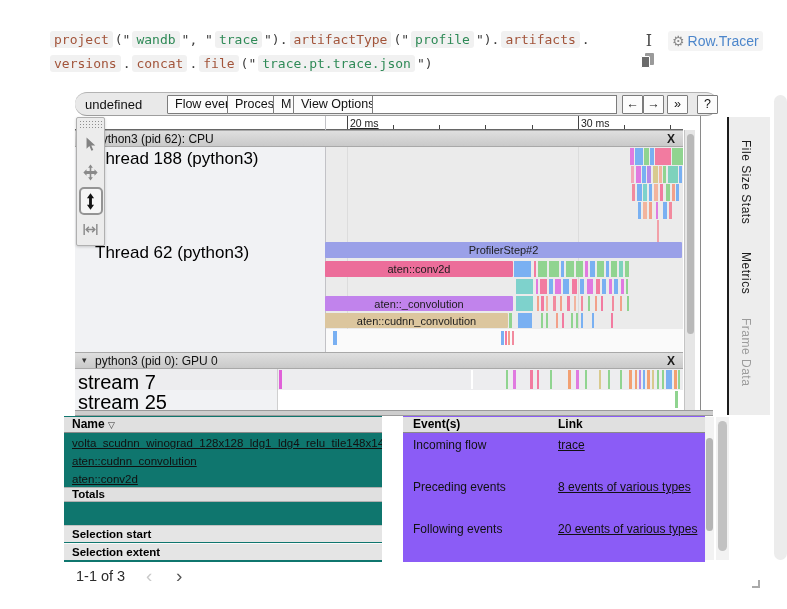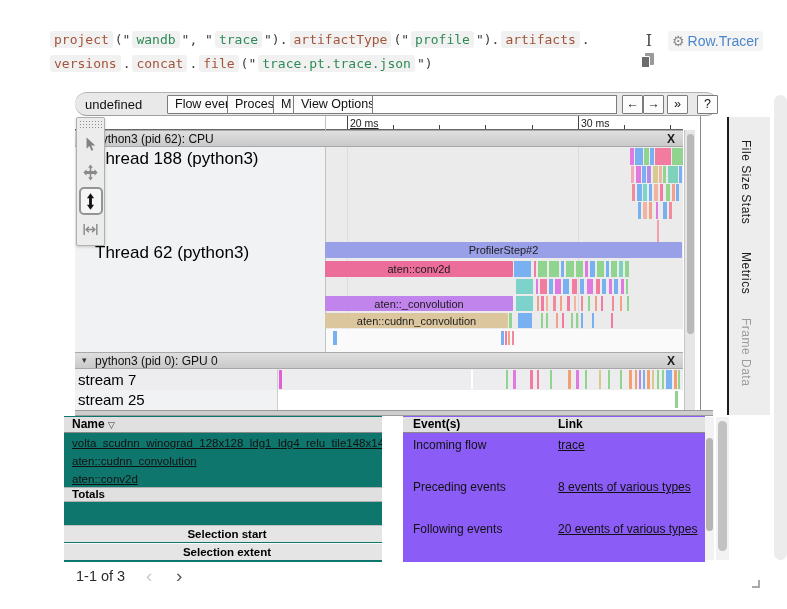--- a/index.html
+++ b/index.html
@@ -44,21 +44,21 @@
   .gridline { position:absolute; top:130px; width:1px; height:280px; background:#dcdcdc; }
   #t62-white { left:325px; top:329px; width:358px; height:23px; background:#fafafa; }
   .track-header { position:absolute; left:75px; width:608px; height:17px; background:linear-gradient(#dfdfdf,#c9c9c9);
     border-top:1px solid #a8a8a8; border-bottom:1px solid #a8a8a8; font-size:12px; color:#111; line-height:15px; }
   #cpu-header { top:130px; } #gpu-header { top:352px; }
   .hdr-tri { position:absolute; left:7px; top:0; font-size:9px; color:#333; }
   .hdr-text { position:absolute; left:20px; top:1px; }
   .hdr-close { position:absolute; right:8px; top:1px; font-weight:bold; font-size:12px; color:#1a1a1a; }
   .thread-label { position:absolute; left:95px; font-size:17px; color:#000; }
   #thread188-label { top:149px; } #thread62-label { top:243px; }
-  .stream-label { position:absolute; left:78px; font-size:15px; color:#000; }
+  .stream-label { position:absolute; left:78px; font-size:20px; color:#000; }
   #stream7-label { top:371px; } #stream25-label { top:391px; }
   #s7-row { left:75px; top:369px; width:608px; height:21px; background:#ededef; }
   #s25-row { left:75px; top:390px; width:608px; height:20px; background:#fff; }
   #s25-label-bg { left:75px; top:390px; width:202px; height:20px; background:#f1f2f4; }
   #gpu-divider { left:277px; top:369px; width:1px; height:41px; background:#cfcfcf; }
   #cpu-divider { left:325px; top:116px; width:1px; height:236px; background:#c2c2c6; }
 
   .seg-container { position:absolute; overflow:hidden; }
   #t188-events { left:325px; top:148px; width:358px; height:96px; }
   #t62-events  { left:325px; top:242px; width:358px; height:104px; }
@@ -82,21 +82,21 @@
   #splitter { left:75px; top:410px; width:638px; height:6px; background:#cdcdcd; border-top:1px solid #9b9b9b; border-bottom:1px solid #9b9b9b; }
 
   
   #name-table { left:64px; top:416px; width:318px; height:146px; background:#0f766e; overflow:hidden; }
   .tbl-header { position:absolute; left:0; width:100%; height:16px; background:#e0e0e0; border-bottom:1px solid #8a8a8a; font-weight:bold; font-size:12px; line-height:15px; }
   #name-header { top:1px; padding-left:8px; }
   .sort-tri { font-size:9px; font-weight:normal; color:#333; }
   .name-link { position:absolute; left:0; width:100%; padding-left:8px; font-size:11.5px; color:#111; text-decoration:underline; white-space:nowrap; overflow:hidden; }
   #nl0 { top:21px; } #nl1 { top:39px; } #nl2 { top:57px; }
   #totals-row { position:absolute; top:71px; left:0; width:100%; height:15px; background:#e0e0e0; border-top:1px solid #b0b0b0; border-bottom:1px solid #b0b0b0; font-weight:bold; font-size:11.5px; line-height:13px; padding-left:8px; }
-  .sel-row { position:absolute; left:0; width:100%; height:17px; background:#e5e5e5; font-weight:bold; font-size:11.5px; line-height:17px; padding-left:8px;text-align:center; }
+  .sel-row { position:absolute; left:0; width:100%; height:17px; background:#e5e5e5; font-weight:bold; font-size:11.5px; line-height:17px; padding-left:8px; }
   #sel-start { top:109px; border-top:1px solid #c2c2c2; } #sel-extent { top:127px; border-top:1px solid #fafafa; }
 
   #events-table { left:403px; top:416px; width:302px; height:146px; background:#8b5cf6; overflow:hidden; }
   #events-header { top:1px; }
   .col1 { position:absolute; left:10px; } .col2 { position:absolute; left:155px; }
   .ev-row { position:absolute; left:0; width:100%; font-size:12px; color:#111; }
   .ev-row .col2 { text-decoration:underline; }
   #ev0 { top:22px; } #ev1 { top:64px; } #ev2 { top:106px; }
 
   .vscroll { position:absolute; background:#f2f2f2; }

